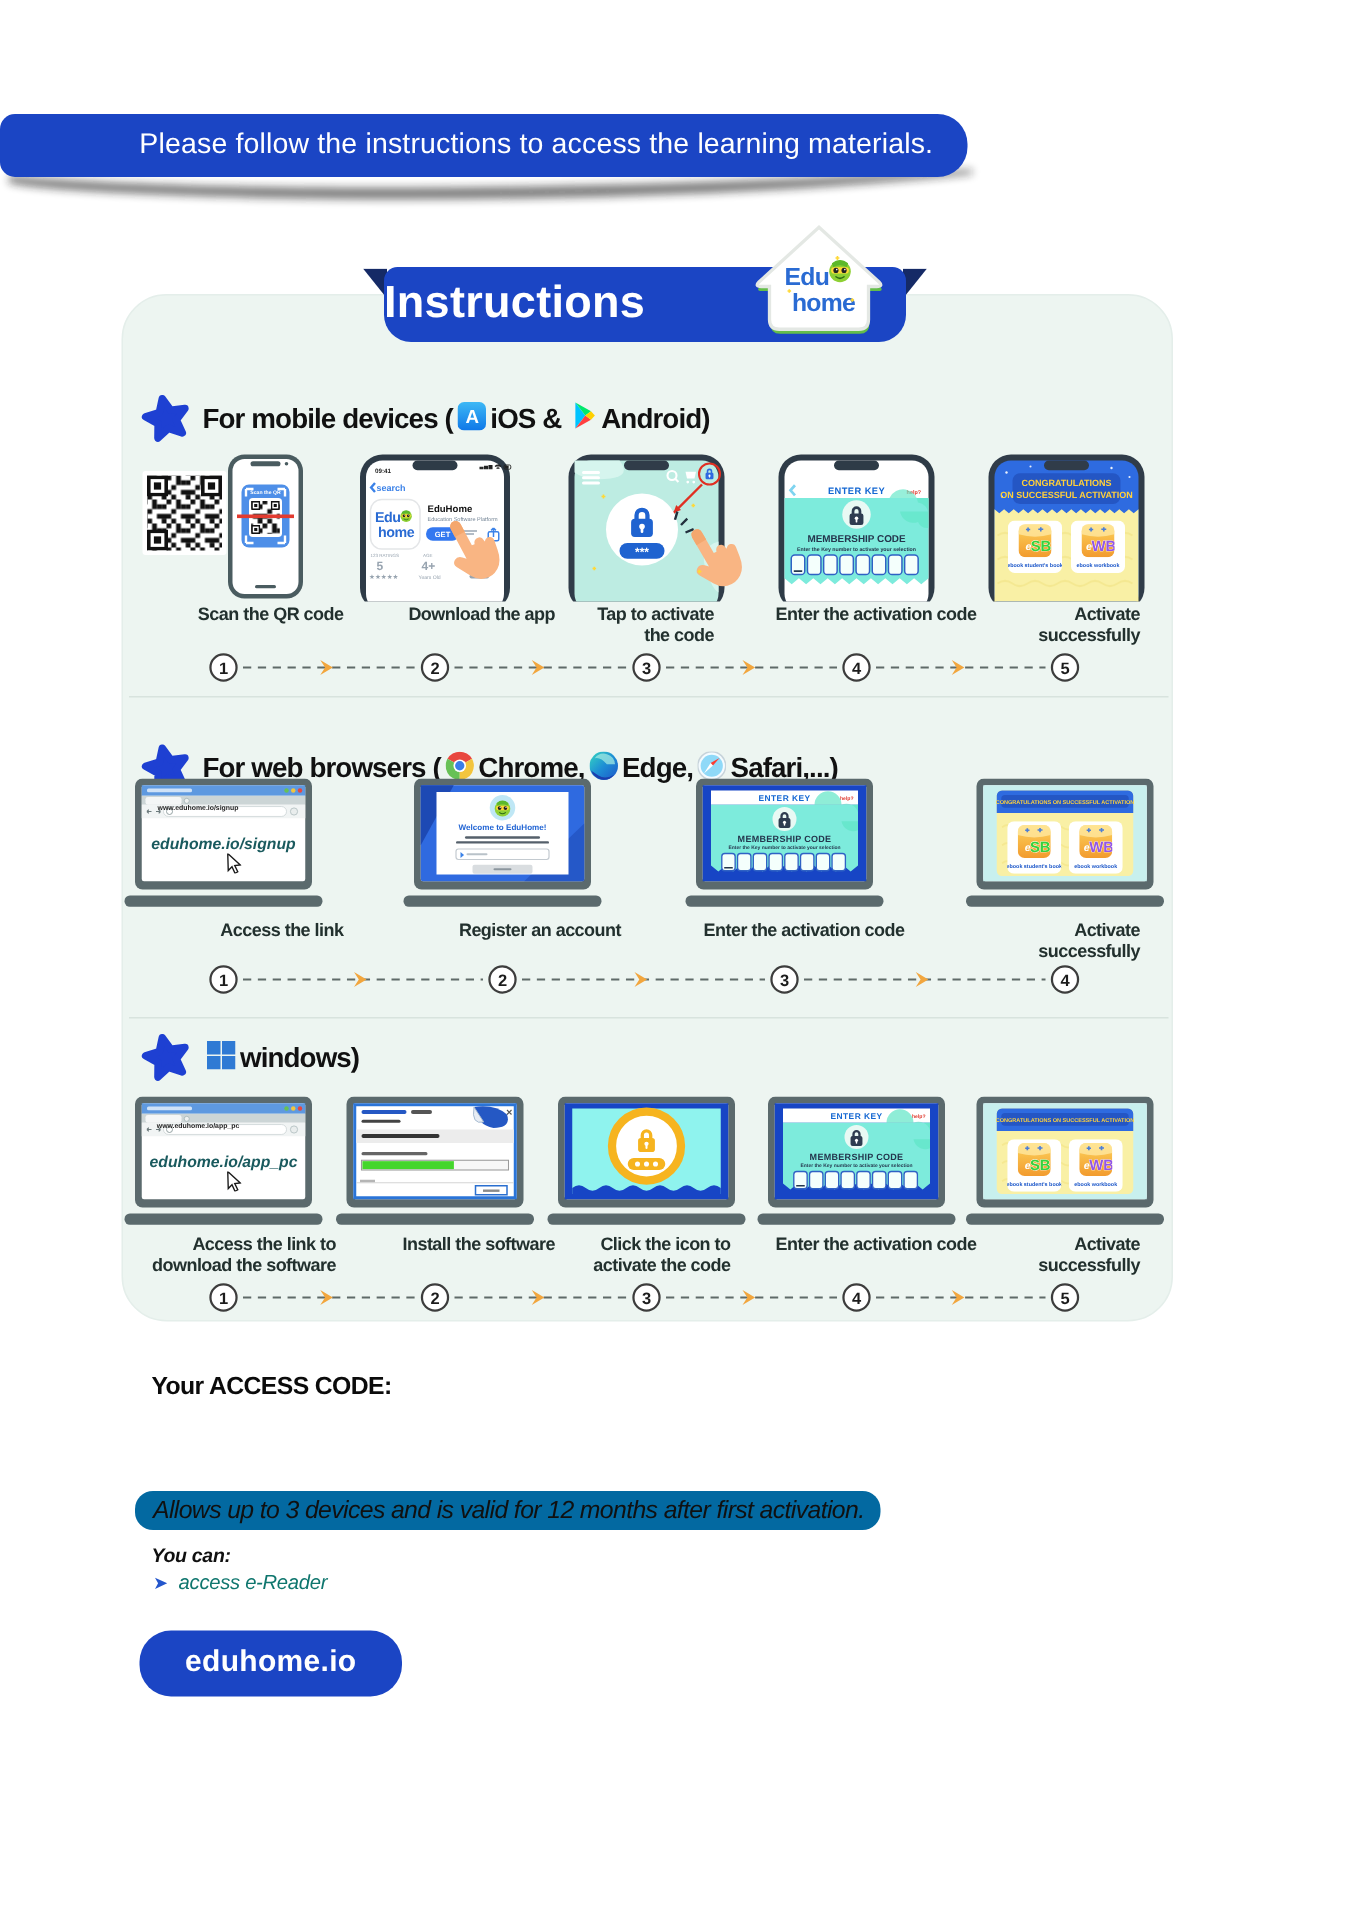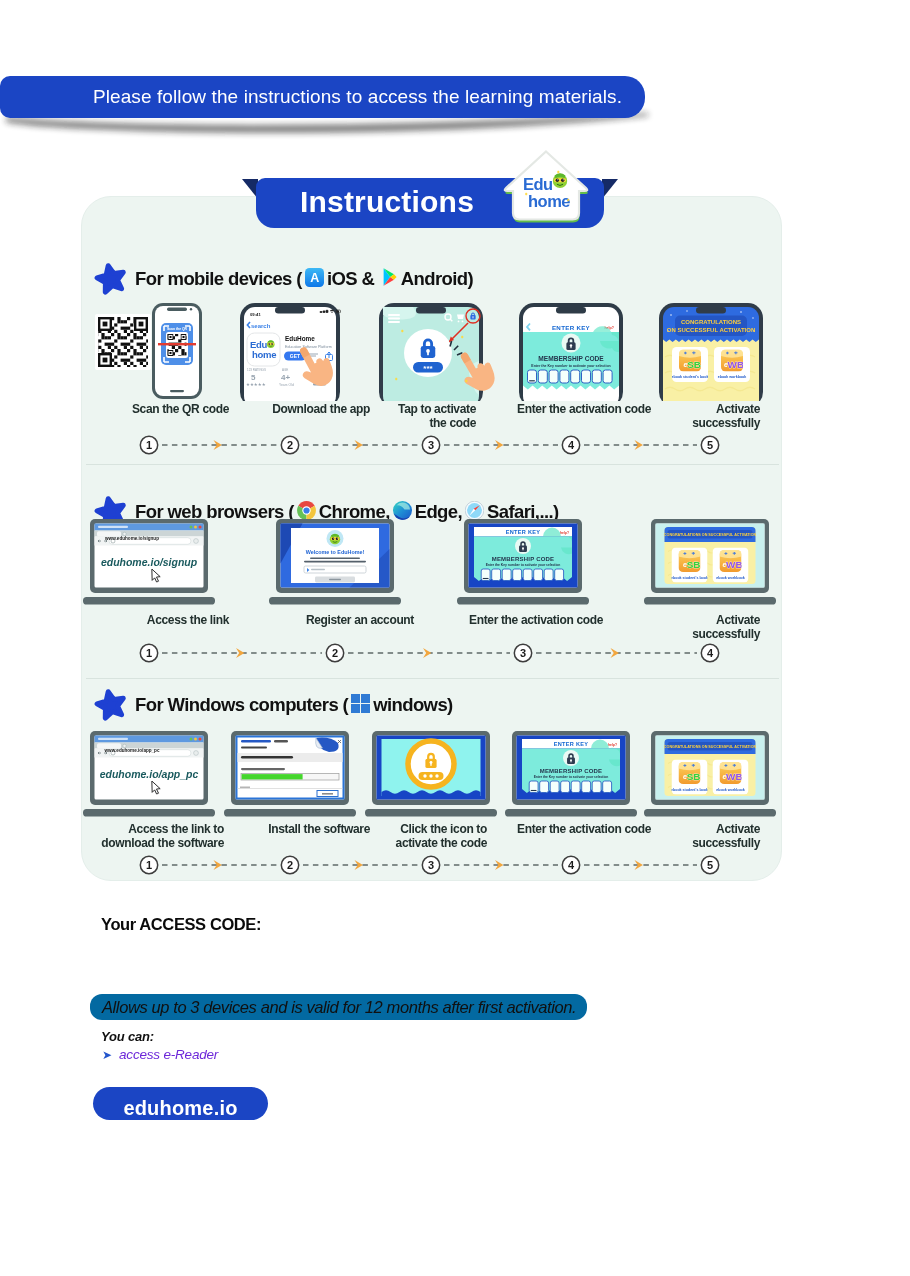--- a/index.html
+++ b/index.html
@@ -14,21 +14,21 @@
     padding-left:70px; letter-spacing:0.1px; z-index:3; }
   .banner-shadow { position:absolute; left:0; top:104px; z-index:2; }
 
   
   .fold { position:absolute; width:16px; height:20px; background:#152a66; z-index:4; }
   .fold-left  { left:242px; top:179px; clip-path:polygon(0 0, 100% 0, 100% 100%); }
   .fold-right { left:602px; top:179px; clip-path:polygon(0 0, 100% 0, 0 100%); }
   .ribbon-bar { position:absolute; left:256px; top:178px; width:348px; height:50px;
     background:#1b45c4; border-radius:9px 9px 18px 18px; z-index:5; }
   .ribbon-title { width:100%; height:100%; color:#fff; font-size:30px; font-weight:700;
-    text-align:center; line-height:48px; padding-right:86px; letter-spacing:0.2px; }
+    line-height:48px; padding-right:86px; letter-spacing:0.2px; }
   .logo-house { position:absolute; left:499px; top:148px; z-index:6; }
 
   
   .card { position:absolute; left:81px; top:196px; width:701px; height:685px;
     background:#edf5f1; border-radius:30px; border:1px solid #e4eeea; z-index:1; }
   .sep { position:absolute; left:4px; width:693px; height:1px; background:#d8e3de; }
 
   .sec-header { position:absolute; left:12px; height:36px; display:flex; align-items:center; }
   .sec-star { flex:0 0 auto; }
   .sec-title { display:flex; margin-left:7px; font-size:18.5px; font-weight:700;
@@ -45,22 +45,22 @@
   .arrow { fill:#f2a63e; }
 
   
   .access-label { position:absolute; left:101px; top:915px; font-size:16.5px; font-weight:700; color:#0b0b0b; letter-spacing:-0.4px; }
   .note { position:absolute; left:90px; top:994px; width:497px; height:26px; background:#0369a1;
     border-radius:12px; font-size:16.5px; font-style:italic; font-weight:500; color:#101010;
     line-height:26px; padding-left:12px; letter-spacing:-0.4px; white-space:nowrap; }
   .you-can { position:absolute; left:101px; top:1029px; font-size:13px; font-style:italic; font-weight:700; color:#101010; letter-spacing:-0.2px; }
   .bullet-row { position:absolute; left:102px; top:1047px; display:flex; align-items:center; }
   .bullet-arrow { color:#2456cc; font-size:12px; line-height:14px; }
-  .bullet-text { margin-left:7px; font-size:13.5px; font-style:italic; font-weight:500; color:#6d28d9; letter-spacing:-0.2px; }
-  .cta { position:absolute; left:93px; top:1087px; width:175px; height:33px; background:#1b45c4;
+  .bullet-text { margin-left:7px; font-size:13.5px; font-style:italic; font-weight:500; color:#0f766e; letter-spacing:-0.2px; }
+  .cta { position:absolute; left:93px; top:1087px; width:175px; height:44px; background:#1b45c4;
     border-radius:21px; color:#fff; font-size:20px; font-weight:700; text-align:center; line-height:42px; letter-spacing:0.2px; }
 
   svg text { font-family:"Liberation Sans", sans-serif; }
 </style>
 </head>
 <body>
 
 <svg width="0" height="0" style="position:absolute" aria-hidden="true">
   <defs>
     <linearGradient id="gAppStore" x1="0" y1="0" x2="0" y2="1">
@@ -523,21 +523,20 @@
       <text class="num-text" x="628" y="21" text-anchor="middle">4</text>
     </svg>
 
     <div class="sep" style="top:481px;"></div>
 
     <div class="sec-header" style="top:490px;">
       <svg class="sec-star" width="34" height="34">
           <use href="#sym-star" width="34" height="34"></use>
         </svg>
       <div class="sec-title">
-        <span>For Windows computers (</span>
         <svg width="19" height="19" viewBox="0 0 19 19">
           <rect x="0" y="0" width="9" height="9" fill="#2f7ad4"></rect>
           <rect x="10" y="0" width="9" height="9" fill="#2f7ad4"></rect>
           <rect x="0" y="10" width="9" height="9" fill="#2f7ad4"></rect>
           <rect x="10" y="10" width="9" height="9" fill="#2f7ad4"></rect>
         </svg>
         <span>windows)</span>
       </div>
     </div>
 

